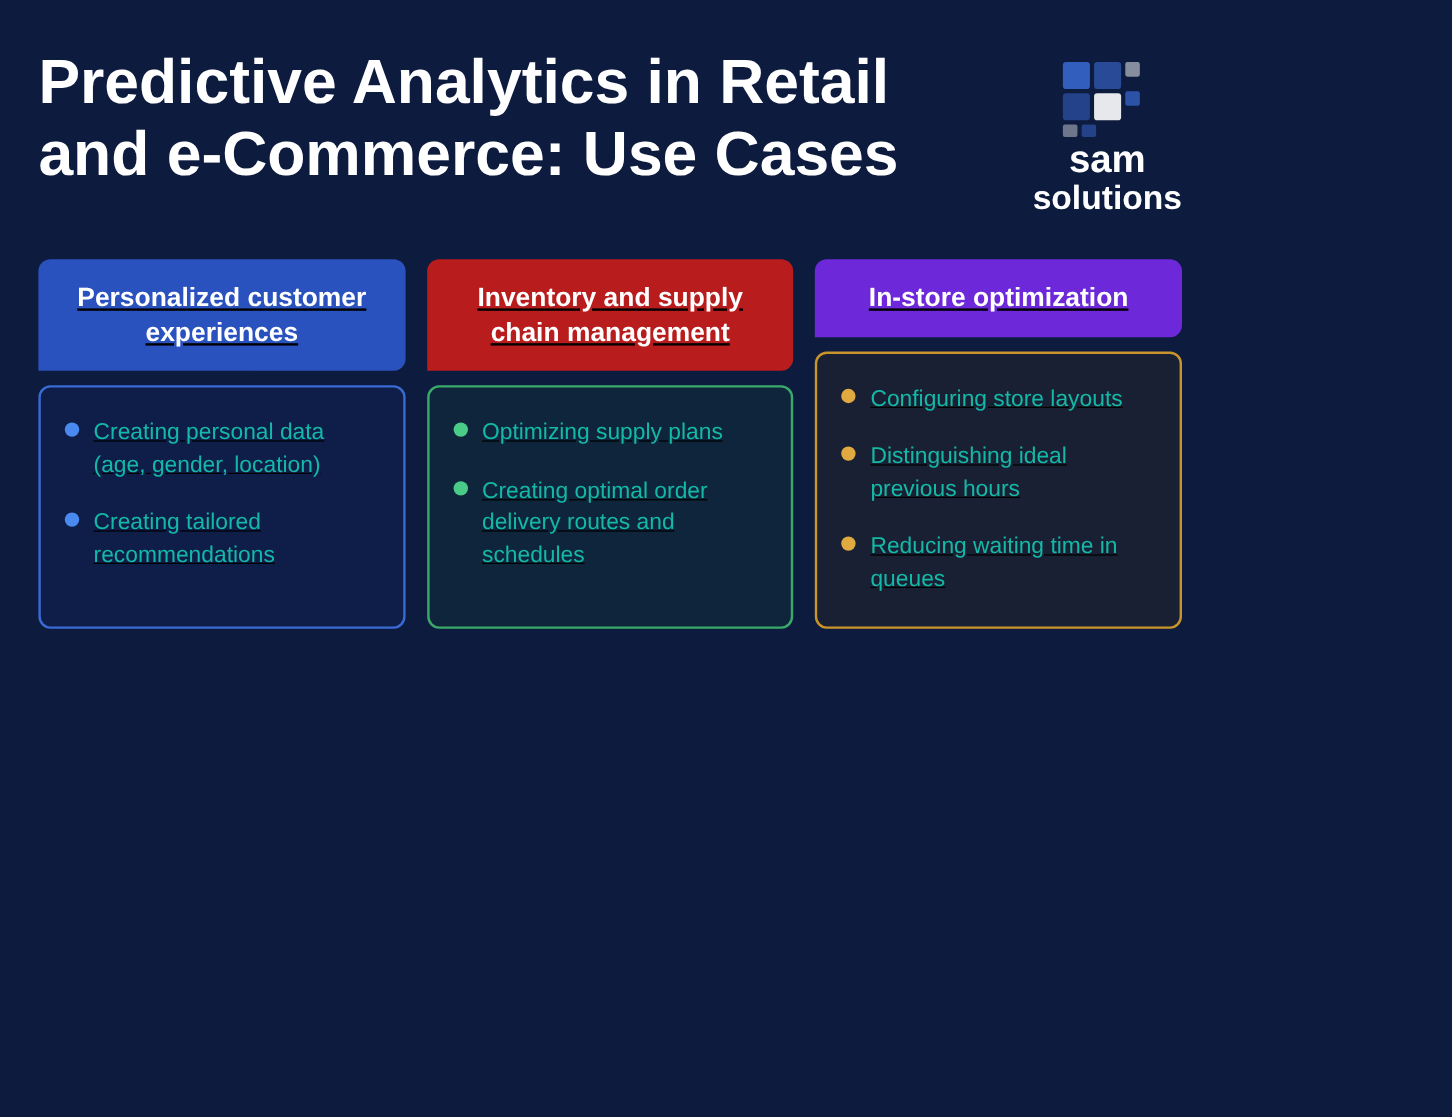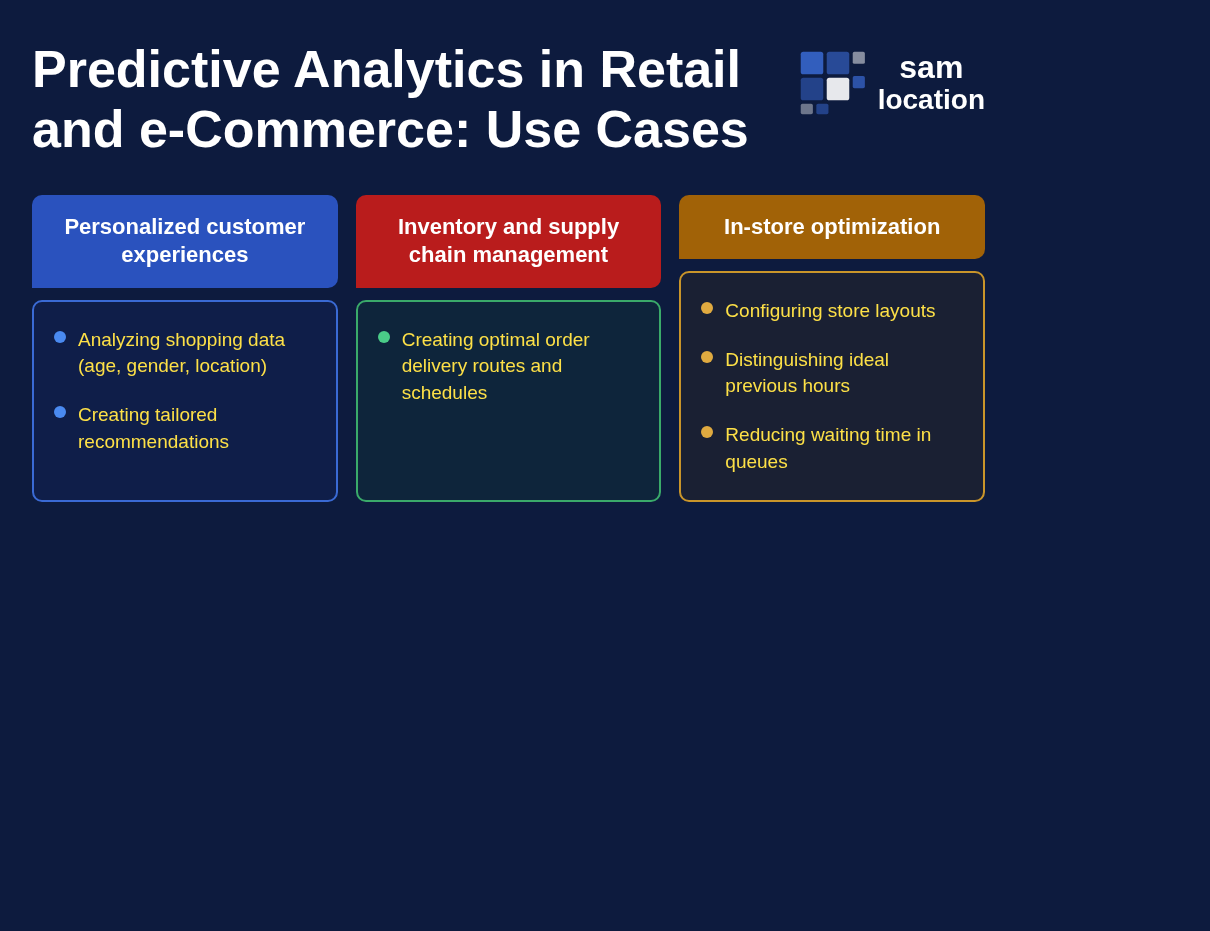--- a/index.html
+++ b/index.html
@@ -33,21 +33,21 @@
       color: #ffffff;
       font-size: 52px;
       font-weight: 900;
       line-height: 1.15;
       max-width: 760px;
     }
 
     
     .logo-area {
       display: flex;
-      flex-direction: row;
+      flex-direction: column;
       align-items: center;
       padding-top: 10px;
     }
 
     .logo-text {
       color: #ffffff;
       font-size: 28px;
       font-weight: 700;
       line-height: 1.1;
       text-align: center;
@@ -55,20 +55,21 @@
 
     .logo-text .sam {
       font-size: 32px;
     }
 
     
     .columns {
       display: flex;
       gap: 18px;
       margin-top: 10px;
+      text-decoration: underline;
     }
 
     .column {
       flex: 1;
       display: flex;
       flex-direction: column;
     }
 
     
     .col-header {
@@ -84,21 +85,21 @@
 
     .col-header.blue {
       background-color: #2a52be;
     }
 
     .col-header.green {
       background-color: #b91c1c;
     }
 
     .col-header.gold {
-      background-color: #a16207;
+      background-color: #6d28d9;
     }
 
     
     .col-content {
       flex: 1;
       border-radius: 10px;
       padding: 25px 20px 25px 20px;
       list-style: none;
     }
 
@@ -114,21 +115,21 @@
 
     .col-content.gold-border {
       border: 2px solid #c9952a;
       background-color: rgba(80, 55, 10, 0.2);
     }
 
     .col-content li {
       display: flex;
       align-items: flex-start;
       margin-bottom: 22px;
-      color: #fde047;
+      color: #14b8a6;
       font-size: 19px;
       line-height: 1.4;
     }
 
     .col-content li:last-child {
       margin-bottom: 0;
     }
 
     .bullet {
       width: 12px;
@@ -169,44 +170,48 @@
 
         <rect x="32" y="32" width="26" height="26" rx="3" fill="#ffffff" opacity="0.9"></rect>
 
         <rect x="62" y="30" width="14" height="14" rx="2" fill="#3a6ad4" opacity="0.7"></rect>
 
         <rect x="2" y="62" width="14" height="12" rx="2" fill="#ffffff" opacity="0.4"></rect>
         <rect x="20" y="62" width="14" height="12" rx="2" fill="#3a6ad4" opacity="0.5"></rect>
       </svg>
       <div class="logo-text">
         <span class="sam">sam</span><br>
-        <span>location</span>
+        <span>solutions</span>
       </div>
     </div>
   </div>
 
   <div class="columns" id="columns-container">
   <div class="column">
         <div class="col-header blue">Personalized customer experiences</div>
         <ul class="col-content blue-border">
           <li>
             <span class="bullet blue"></span>
-            <span>Analyzing shopping data (age, gender, location)</span>
+            <span>Creating personal data (age, gender, location)</span>
           </li>
           <li>
             <span class="bullet blue"></span>
             <span>Creating tailored recommendations</span>
           </li>
         </ul>
       </div>
       <div class="column">
         <div class="col-header green">Inventory and supply chain management</div>
         <ul class="col-content green-border">
           <li>
             <span class="bullet green"></span>
+            <span>Optimizing supply plans</span>
+          </li>
+          <li>
+            <span class="bullet green"></span>
             <span>Creating optimal order delivery routes and schedules</span>
           </li>
         </ul>
       </div>
       <div class="column">
         <div class="col-header gold">In-store optimization</div>
         <ul class="col-content gold-border">
           <li>
             <span class="bullet gold"></span>
             <span>Configuring store layouts</span>

